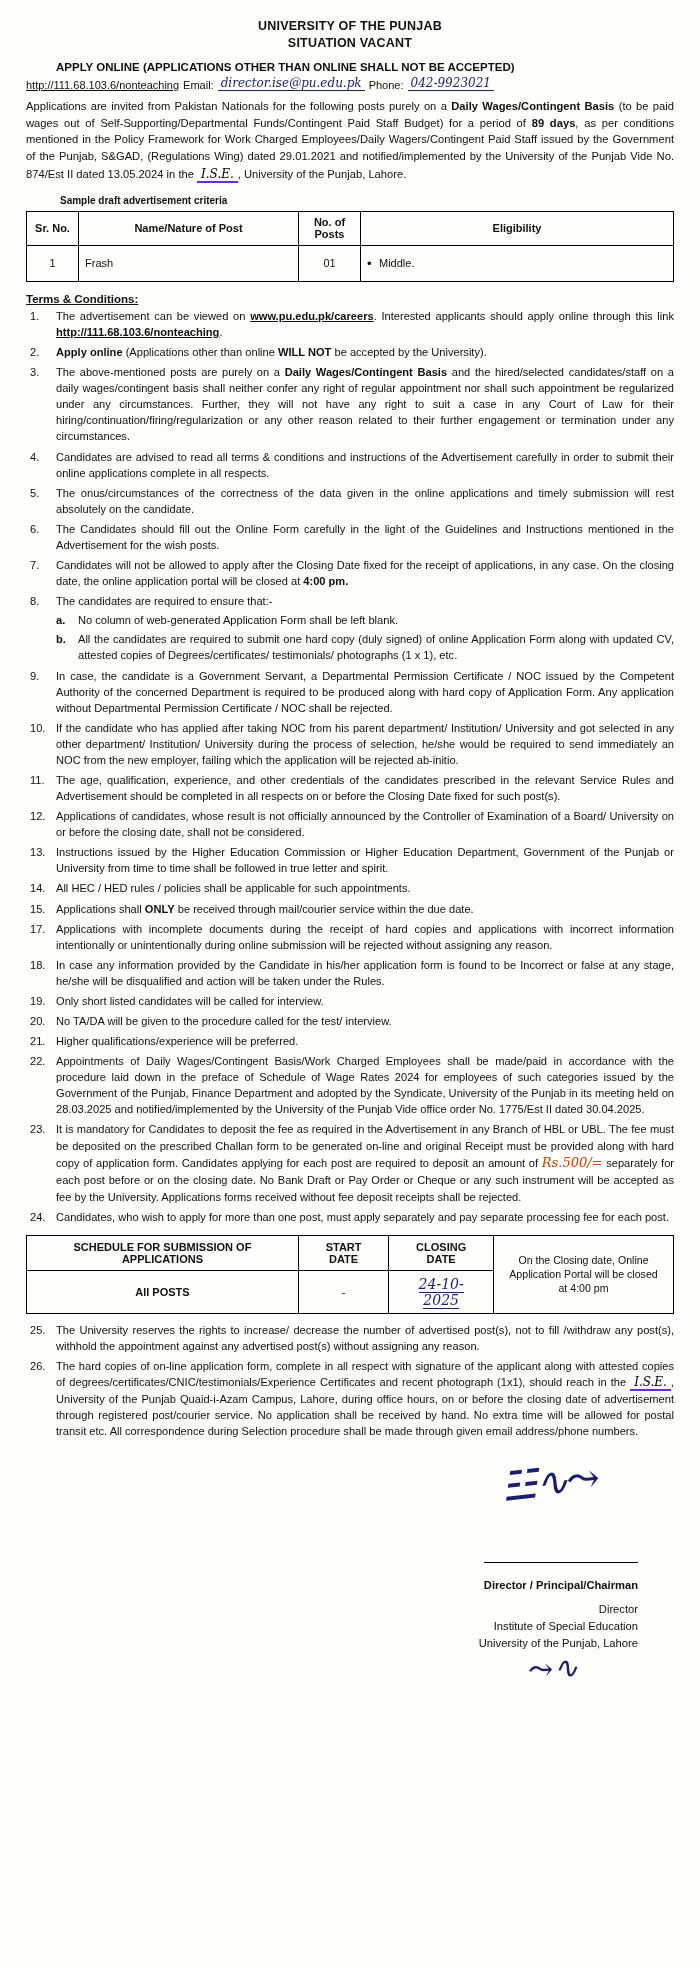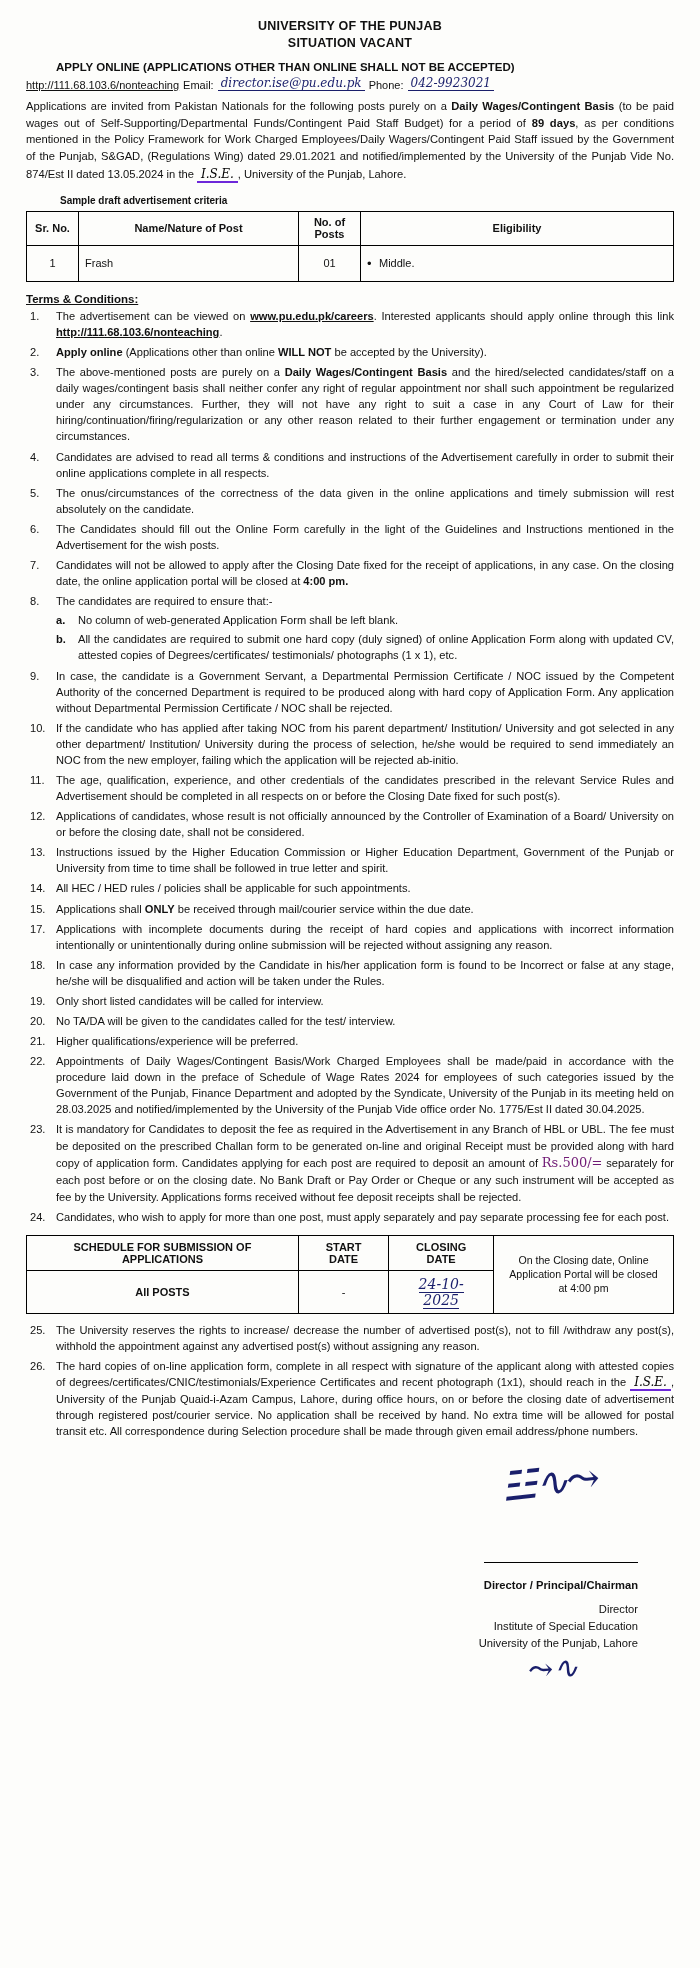--- a/index.html
+++ b/index.html
@@ -169,21 +169,22 @@
   .ins-hw {
     font-family:"DejaVu Serif", serif;
     font-style:italic;
     color:#000000;
     border-bottom:2px solid #6d28d9;
     padding:0 4px;
     font-size:12px;
   }
   .rs-hw {
     font-family:"DejaVu Serif", serif;
-    color:#701a75;
+    font-style:italic;
+    color:#c2410c;
     font-size:13px;
   }
 </style>
 </head>
 <body>
 
 <div class="page">
 
   <div class="ctr">
     <div class="univ-title">UNIVERSITY OF THE PUNJAB</div>
@@ -303,21 +304,21 @@
       <li>
         <span class="num">18.</span>
         <span class="txt"><span>In case any information provided by the Candidate in his/her application form is found to be Incorrect or false at any stage, he/she will be disqualified and action will be taken under the Rules.</span></span>
       </li>
       <li>
         <span class="num">19.</span>
         <span class="txt"><span>Only short listed candidates will be called for interview.</span></span>
       </li>
       <li>
         <span class="num">20.</span>
-        <span class="txt"><span>No TA/DA will be given to the candidates called for the test/ interview.</span></span>
+        <span class="txt"><span>No TA/DA will be given to the procedure called for the test/ interview.</span></span>
       </li>
       <li>
         <span class="num">21.</span>
         <span class="txt"><span>Higher qualifications/experience will be preferred.</span></span>
       </li>
       <li>
         <span class="num">22.</span>
         <span class="txt"><span>Appointments of Daily Wages/Contingent Basis/Work Charged Employees shall be made/paid in accordance with the procedure laid down in the preface of Schedule of Wage Rates 2024 for employees of such categories issued by the Government of the Punjab, Finance Department and adopted by the Syndicate, University of the Punjab in its meeting held on 28.03.2025 and notified/implemented by the University of the Punjab Vide office order No. 1775/Est II dated 30.04.2025.</span></span>
       </li>
       <li>

